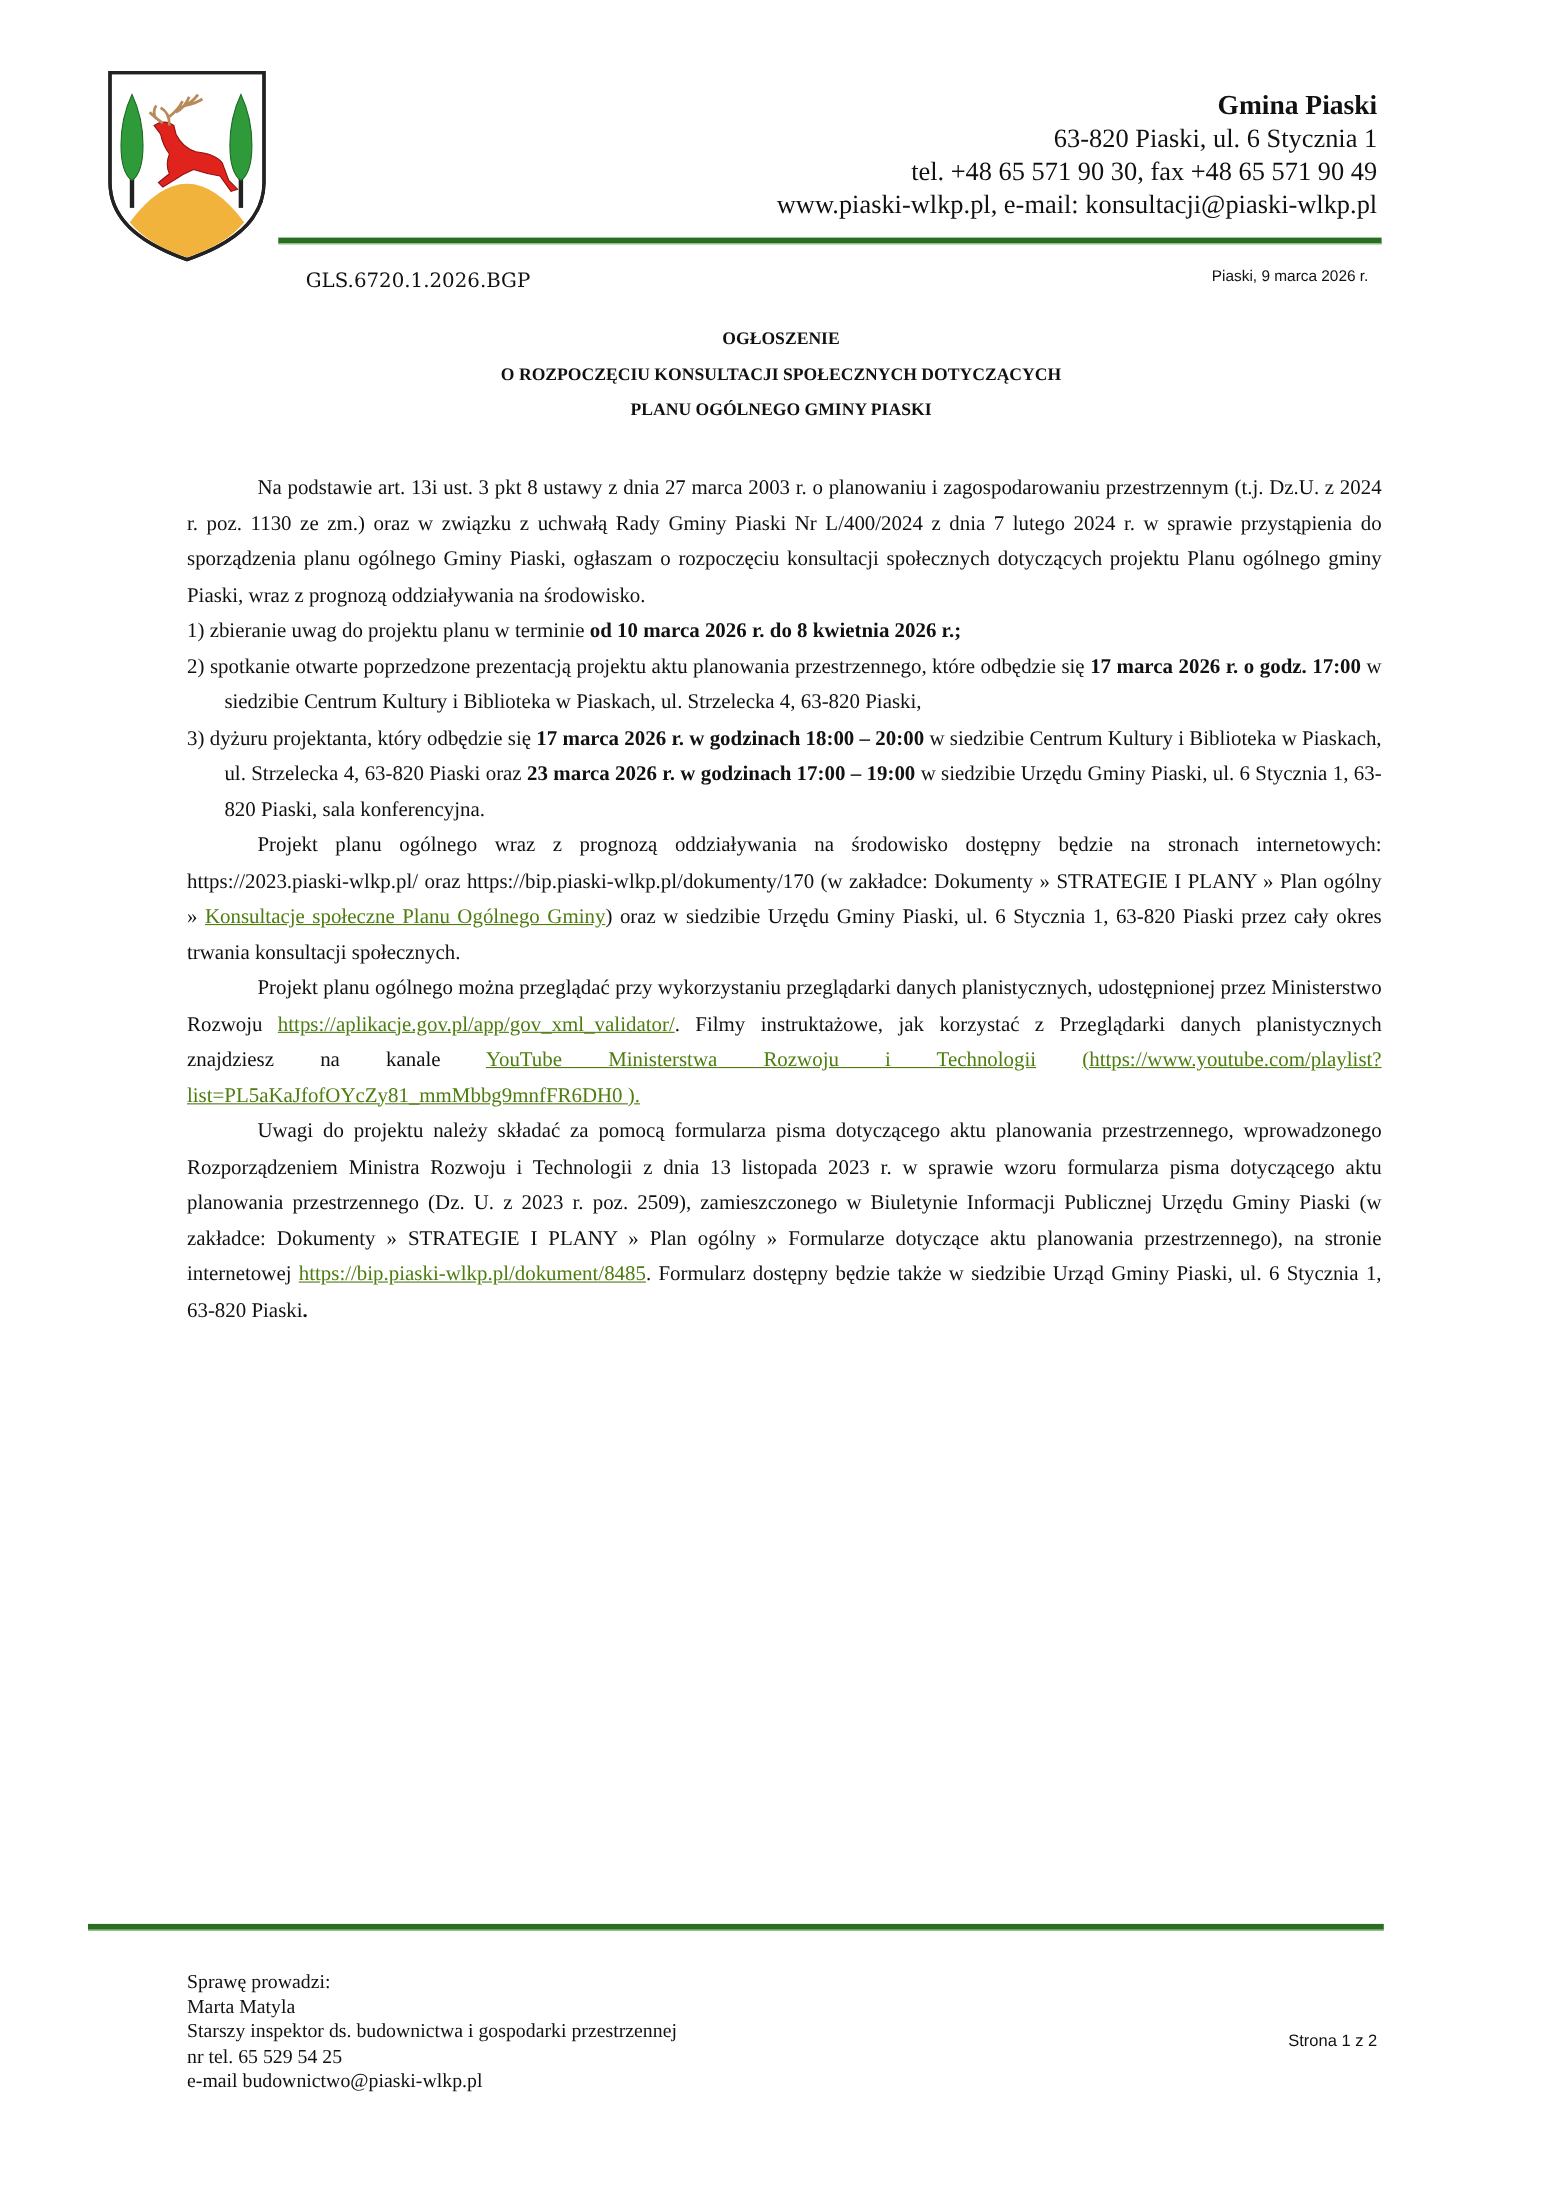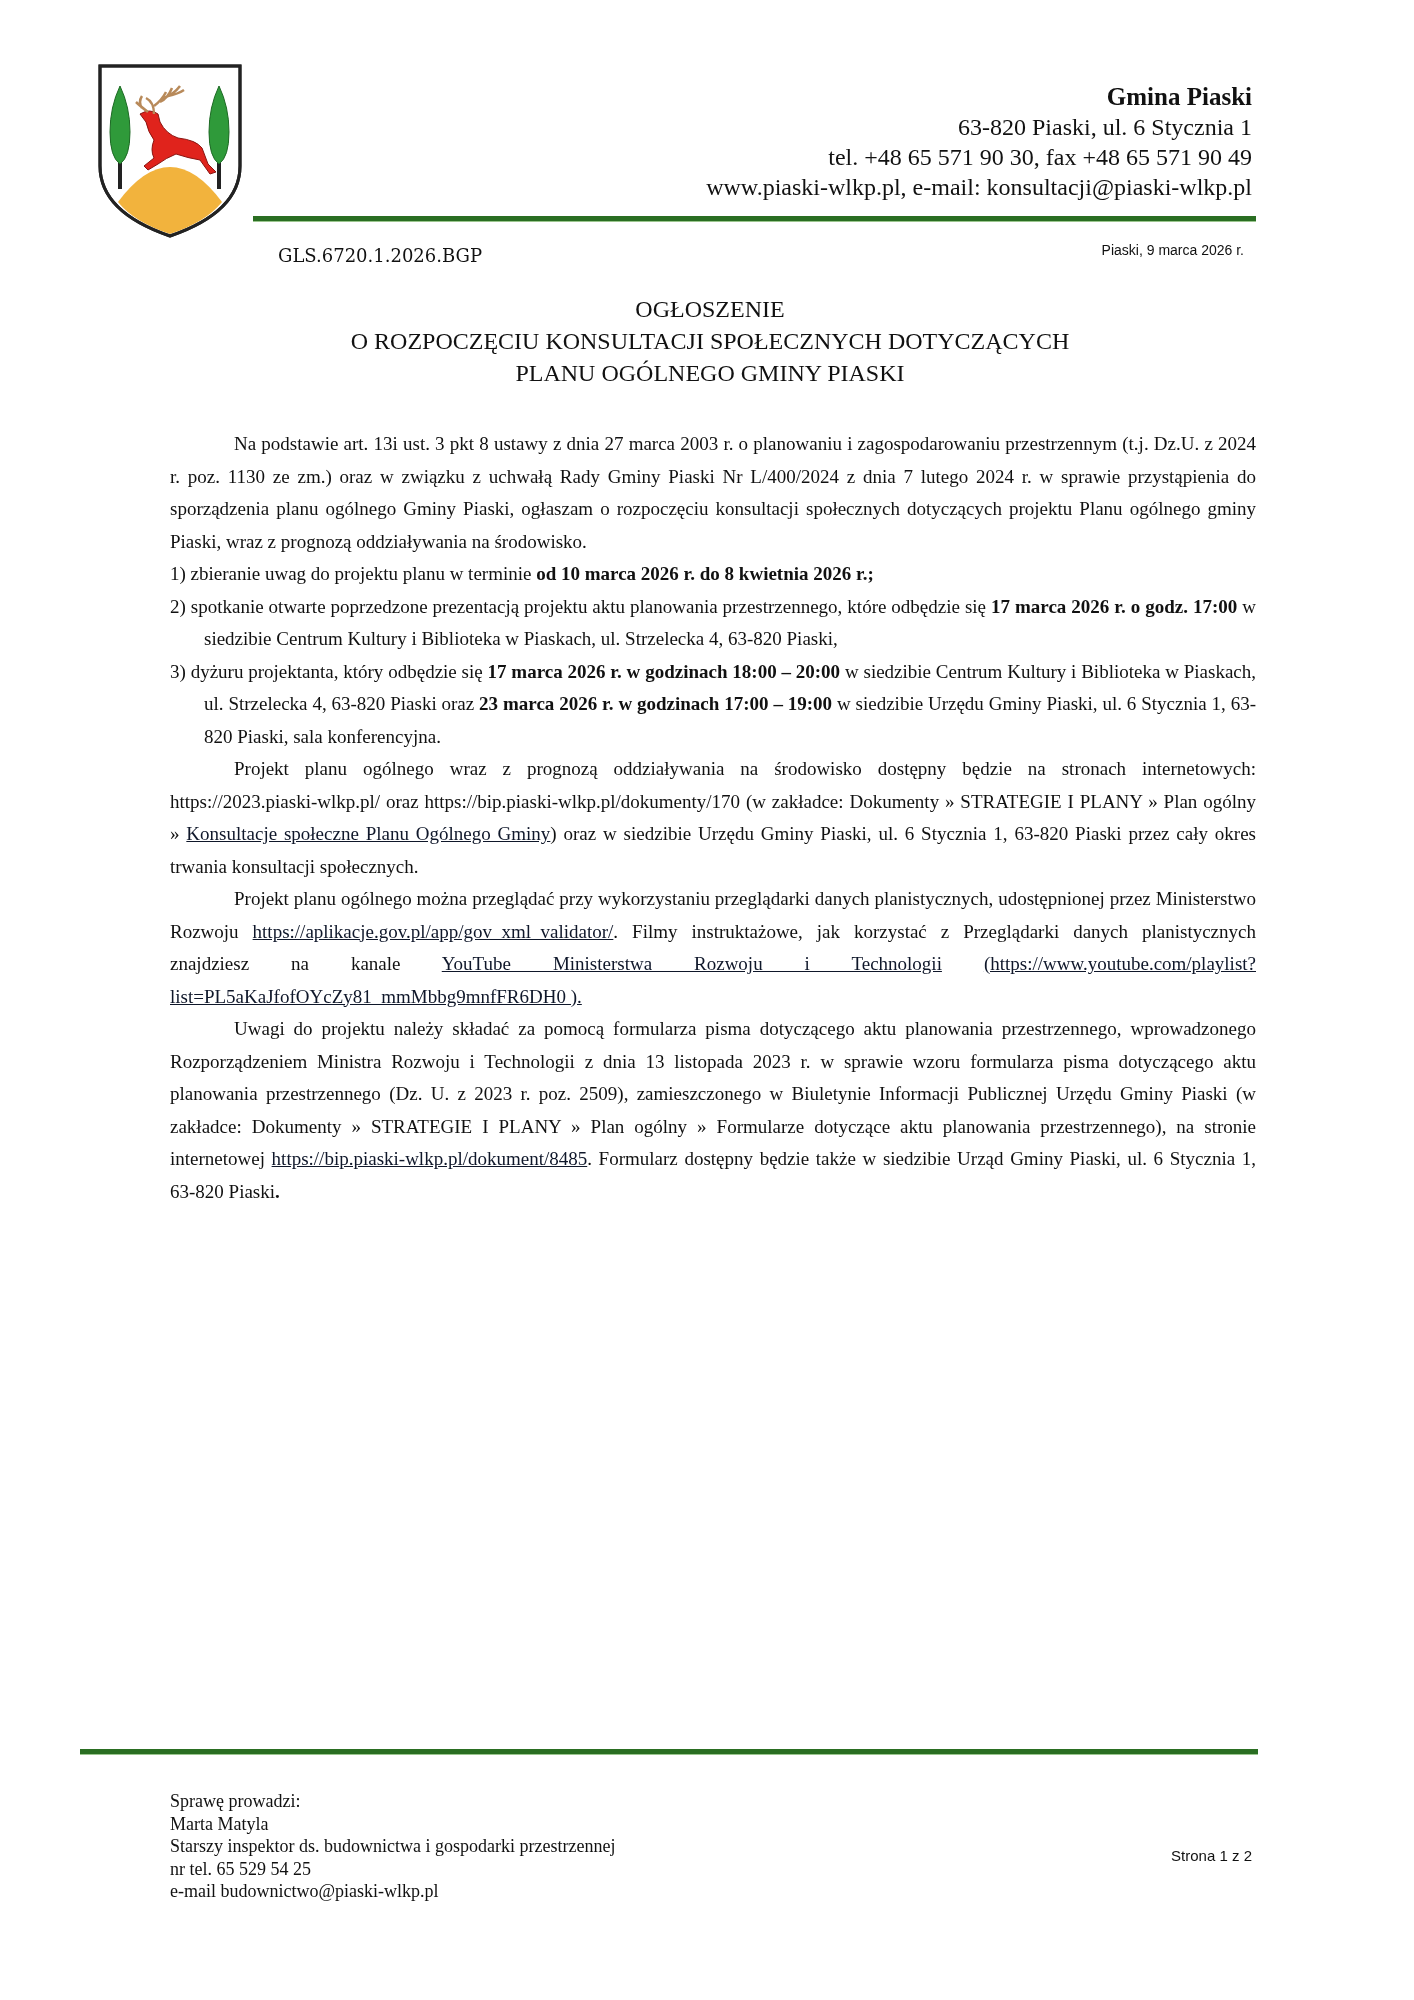--- a/index.html
+++ b/index.html
@@ -11,27 +11,27 @@
     #letterhead { position: absolute; right: 162px; top: 82px; text-align: right; font-size: 24px; line-height: 30px; }
     #letterhead .org { font-weight: bold; font-size: 25px; }
 
     .rule { position: absolute; height: 5px; background: #2a6e22; border-bottom: 1px solid #9bc68f; }
     #rule-top { left: 253px; top: 216px; width: 1003px; }
     #rule-bottom { left: 80px; top: 1749px; width: 1178px; }
 
     #refno { position: absolute; left: 278px; top: 245px; font-size: 18px; font-family: "DejaVu Serif", serif; }
     #date { position: absolute; right: 170px; top: 242px; font-size: 14px; font-family: "Liberation Sans", sans-serif; }
 
-    #title { position: absolute; left: 160px; top: 293px; width: 1100px; text-align: center; font-weight: normal; font-size: 24px; line-height: 32px; }
+    #title { position: absolute; left: 160px; top: 293px; width: 1100px; text-align: center; font-weight: bold; font-size: 16px; line-height: 32px; }
 
     #body { position: absolute; left: 170px; top: 428px; width: 1086px; font-size: 19px; line-height: 32.5px; text-align: justify; }
     #body p { margin: 0; }
     .indent { text-indent: 64px; }
     .li { padding-left: 34px; text-indent: -34px; }
-    a.lnk { color: #0f172a; }
+    a.lnk { color: #4d7c0f; }
     b { font-weight: bold; }
 
     #footer { position: absolute; left: 170px; top: 1790px; font-size: 18px; line-height: 22.5px; }
     #page-no { position: absolute; right: 162px; top: 1847px; font-size: 15px; font-family: "Liberation Sans", sans-serif; }
   </style>
 </head>
 <body>
 
 <div id="crest">
   <svg width="148" height="178" viewBox="0 0 148 178">

